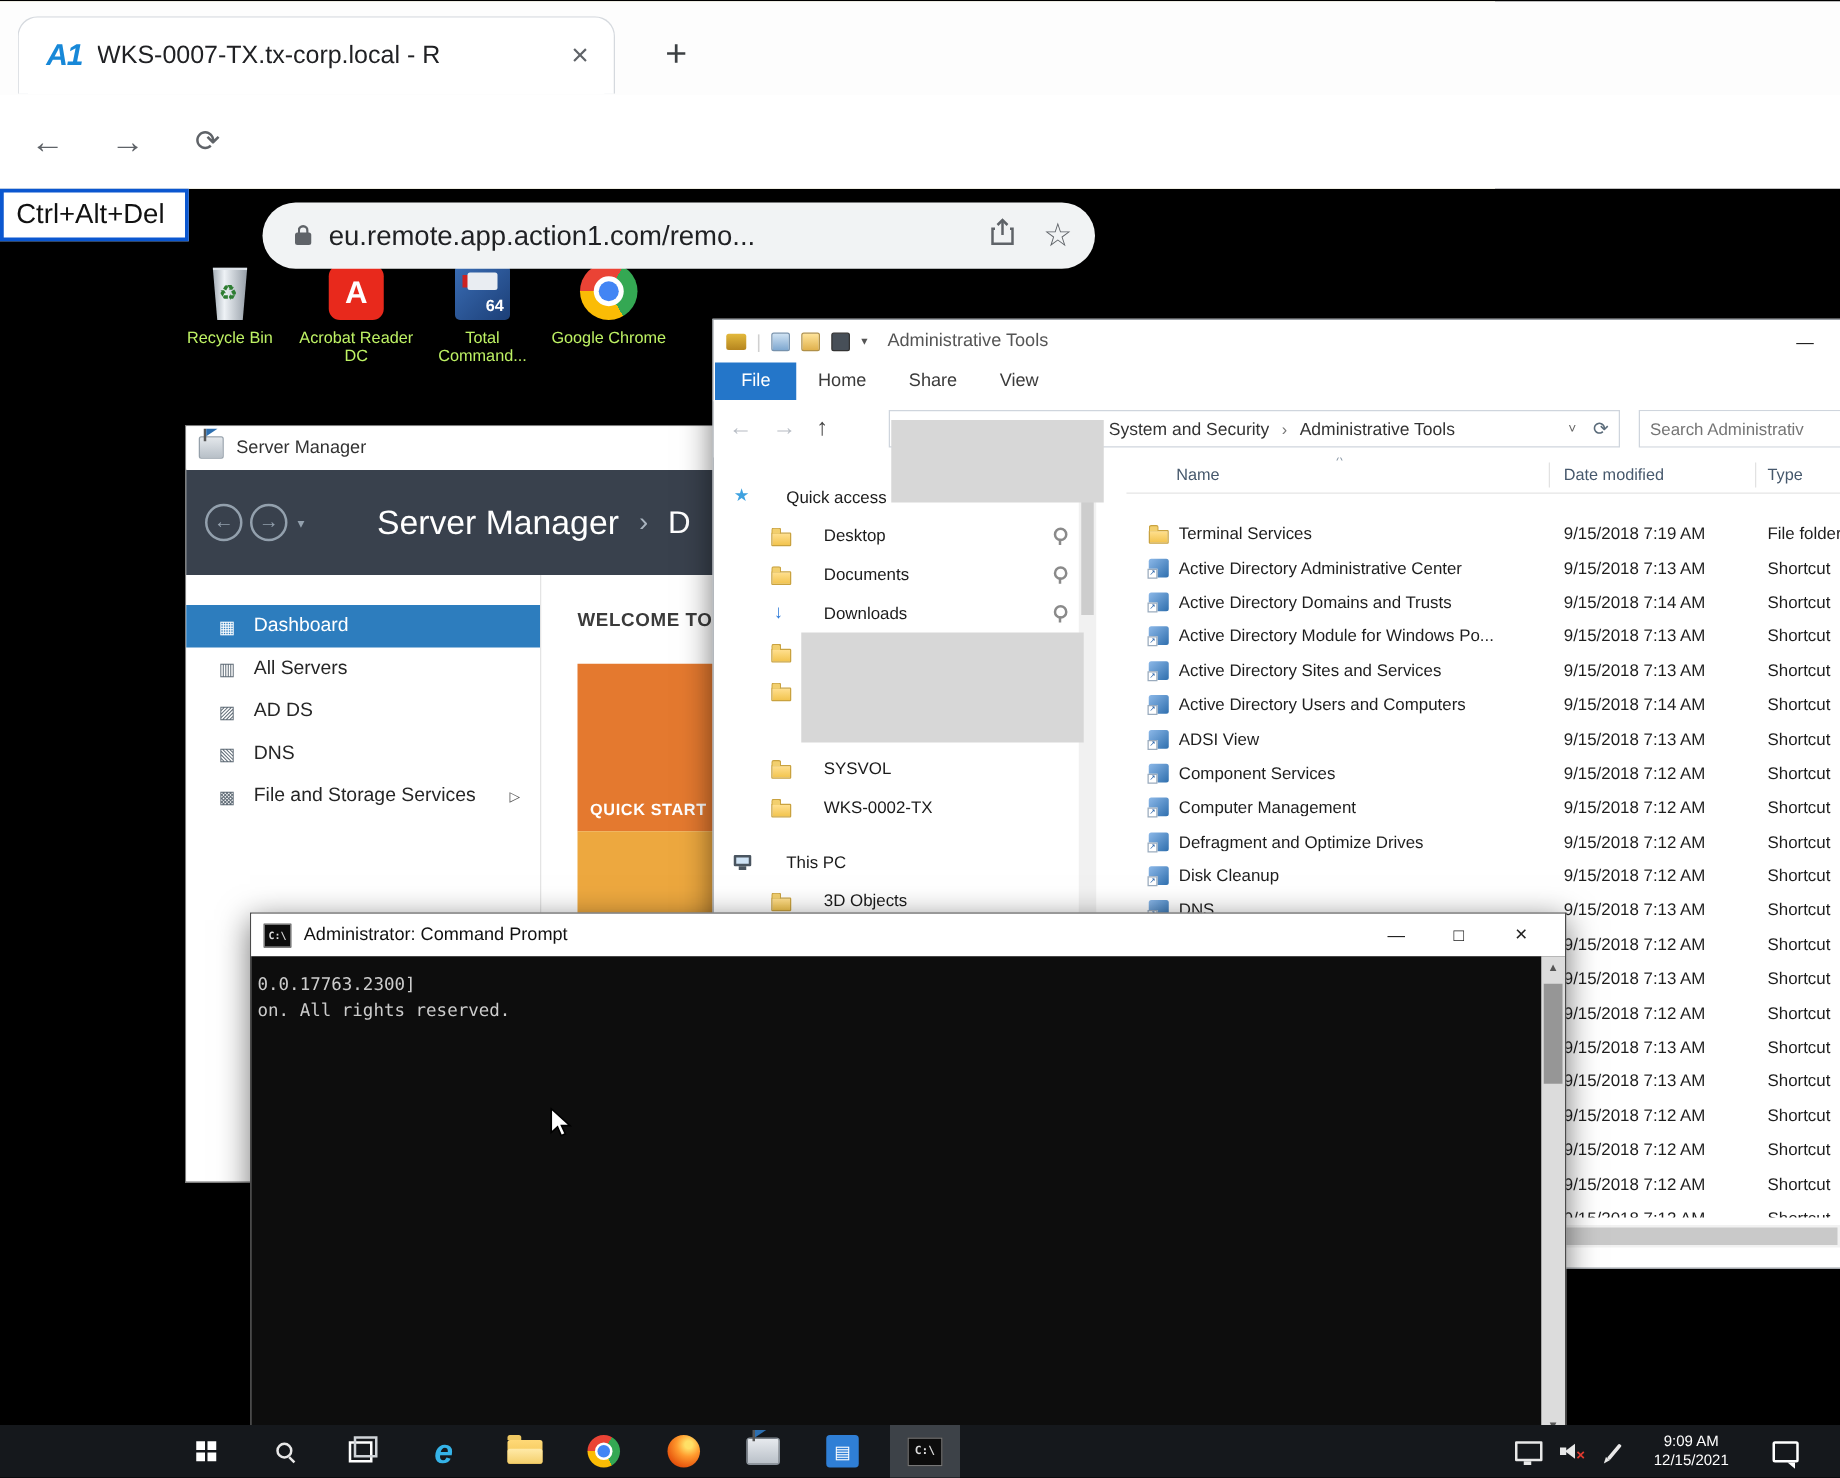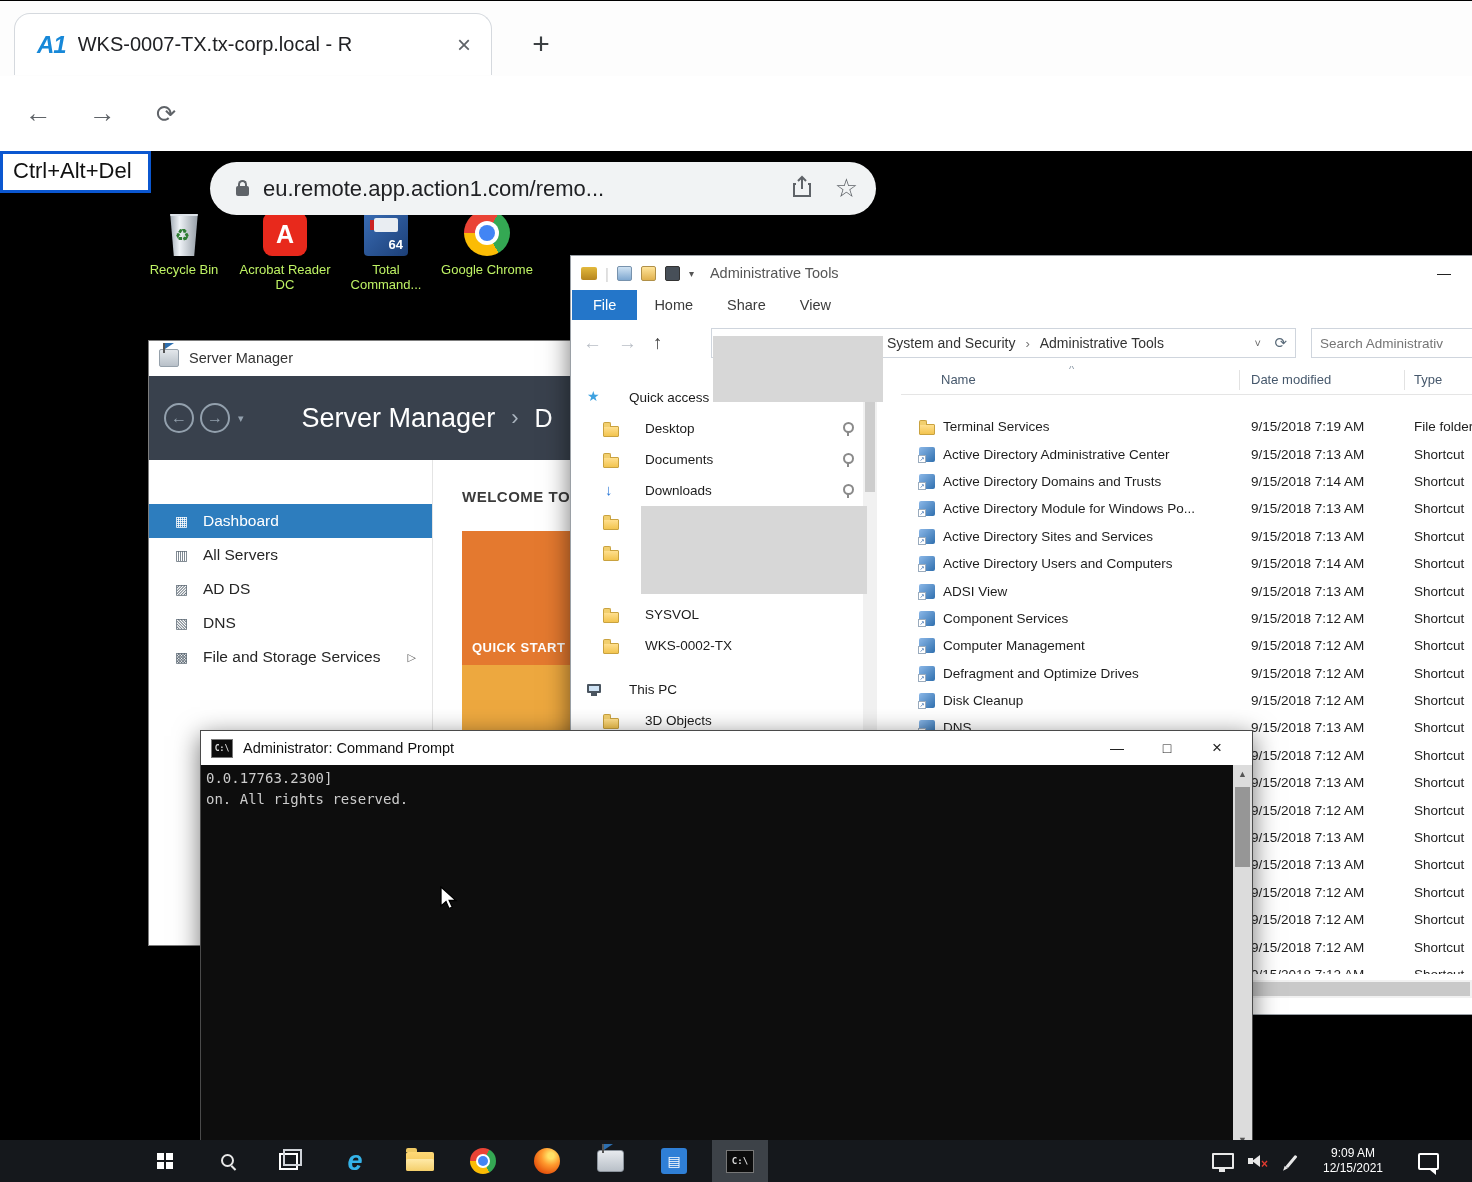--- a/index.html
+++ b/index.html
@@ -62,21 +62,21 @@
   #sm{left:148px;top:190px;width:702px;height:606px;z-index:10}
   .sm-flag{position:relative;width:18px;height:16px;background:linear-gradient(#e3e7eb,#b8c0c8);border:1px solid #95a0aa;border-radius:2px}
   .sm-flag::before{content:"";position:absolute;left:3px;top:-7px;width:2px;height:10px;background:#555}
   .sm-flag::after{content:"";position:absolute;left:5px;top:-7px;width:0;height:0;border-left:9px solid #2d6fb0;border-bottom:6px solid transparent}
   .sm-band{position:absolute;left:0;top:35px;width:100%;height:84px;background:#39414d;display:flex;align-items:center}
   .navcirc{width:30px;height:30px;border:2px solid #93a0ad;border-radius:50%;color:#93a0ad;display:flex;align-items:center;
        justify-content:center;font-size:16px;flex:0 0 auto;box-sizing:border-box}
   .sm-band-title{color:#fff;font-size:27px;font-weight:300;margin-left:58px;white-space:nowrap}
   .sm-band-sep{color:#aab4bf;font-size:22px;margin:0 16px}
   .sm-band-crumb{color:#fff;font-size:25px;font-weight:300}
-  .sm-side{position:absolute;left:0;top:119px;bottom:0;width:283px;background:#fff;border-right:1px solid #e4e4e4;padding-top:44px}
+  .sm-side{position:absolute;left:0;top:119px;bottom:0;width:283px;background:#fff;border-right:1px solid #e4e4e4;padding-top:24px}
   .sm-item{display:flex;align-items:center;height:34px;padding-left:26px;font-size:15.5px;color:#262626}
   .sm-item.selected{background:#2d7dbe;color:#fff}
   .sm-ic{width:18px;margin-right:10px;font-size:14px;color:#5f6b76}
   .sm-item.selected .sm-ic{color:#fff}
   .sm-ic.dashboard::before{content:"▦"} .sm-ic.local-server::before{content:"▤"}
   .sm-ic.all-servers::before{content:"▥"} .sm-ic.ad-ds::before{content:"▨"}
   .sm-ic.dns::before{content:"▧"} .sm-ic.storage::before{content:"▩"}
   .sm-exp{margin-left:auto;margin-right:16px;font-size:11px;color:#555}
   .sm-welcome{position:absolute;left:313px;top:147px;font-size:15px;font-weight:700;color:#3b3b3b;letter-spacing:.5px;white-space:nowrap}
   .qs1{position:absolute;left:313px;top:190px;width:210px;height:134px;background:#e4792f}
@@ -103,21 +103,21 @@
   .crumb-sep{margin:0 10px;color:#777;font-size:13px}
   .addr-chev{position:absolute;right:34px;top:0;height:28px;display:flex;align-items:center;color:#666;font-size:11px}
   .addr-refresh{position:absolute;right:8px;top:0;height:28px;display:flex;align-items:center;color:#5a6b7a;font-size:15px}
   .searchbox{position:absolute;left:740px;top:8px;width:190px;height:30px;border:1px solid #cfd5dd;box-sizing:border-box}
   .searchbox input{width:100%;height:100%;border:none;outline:none;font-size:13.5px;padding:0 8px;box-sizing:border-box;
        font-family:"Liberation Sans",sans-serif;color:#444}
   .searchbox input::placeholder{color:#757575}
   .navpane{position:absolute;left:0;top:110px;width:296px;bottom:40px;padding-top:16px;overflow:hidden}
   .nav-row{display:flex;align-items:center;height:31px;font-size:13.5px;color:#1b1b1b}
   .nav-row.root{padding-left:16px}
-  .nav-row.child{padding-left:32px}
+  .nav-row.child{padding-left:46px}
   .nav-row.gap{margin-top:13px}
   .nav-row .lbl{margin-left:26px;white-space:nowrap}
   .pin{position:relative;width:11px;height:16px;margin-left:auto;margin-right:14px;display:none;flex:0 0 auto}
   .nav-row.pinned .pin{display:block}
   .pin::before{content:"";position:absolute;left:1px;top:1px;width:7px;height:7px;border:2px solid #8a8a8a;border-radius:50%}
   .pin::after{content:"";position:absolute;left:5px;top:10px;width:2px;height:5px;background:#8a8a8a}
   .icx{flex:0 0 16px;width:16px;height:16px;position:relative;display:inline-block}
   .icx.folder::before,.icx.folder3d::before{content:"";position:absolute;left:0;top:5px;width:14px;height:9px;
        background:linear-gradient(#ffdf8e,#f2c44f);border:1px solid #c9a23f;border-radius:1px}
   .icx.folder::after,.icx.folder3d::after{content:"";position:absolute;left:0;top:1px;width:6px;height:4px;
@@ -153,21 +153,21 @@
   .hscroll i{position:absolute;left:635px;top:2px;width:264px;height:14px;background:#c9c9c9}
   .redact{position:absolute;background:#d7d7d7;z-index:5}
   
   #cmd{left:200px;top:580px;width:1053px;height:420px;z-index:30;border-color:#4a4a4a}
   .cmdic{width:20px;height:17px;background:#0c0c0c;border:1px solid #777;color:#ddd;display:flex;align-items:center;
        justify-content:center;font:700 8px "DejaVu Sans Mono",monospace;flex:0 0 auto}
   .cmdic::before{content:"C:\\"}
   .cmd-btns{margin-left:auto;display:flex}
   .cmdbody{position:absolute;left:0;top:34px;right:0;bottom:0;background:#0d0d0d;
        font-family:"DejaVu Sans Mono","Liberation Mono",monospace;font-size:14px;line-height:21px;color:#cccccc;
-       padding:3px 24px 3px 5px;box-sizing:border-box}
+       padding:13px 24px 3px 5px;box-sizing:border-box}
   .vscroll{position:absolute;right:0;top:34px;width:19px;bottom:0;background:#dcdcdc}
   .vscroll .up,.vscroll .dn{position:absolute;left:0;width:19px;height:18px;color:#555;font-size:9px;display:flex;
        align-items:center;justify-content:center}
   .vscroll .up{top:0}.vscroll .dn{bottom:0}
   .vscroll .thumb{position:absolute;left:2px;top:22px;width:15px;height:80px;background:#969696}
   
   #taskbar{position:absolute;left:0;top:1140px;width:1472px;height:42px;background:#15181c;z-index:60}
   .tslot{position:absolute;top:0;width:44px;height:42px;display:flex;align-items:center;justify-content:center}
   .wgrid{position:relative;width:16px;height:16px}
   .wgrid::before{content:"";position:absolute;left:0;top:0;width:7px;height:7px;background:#fff;

